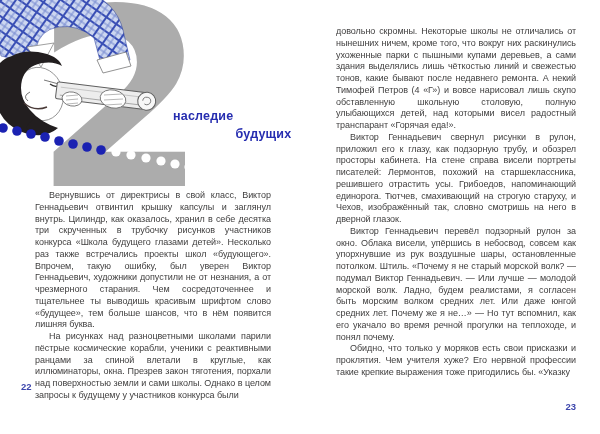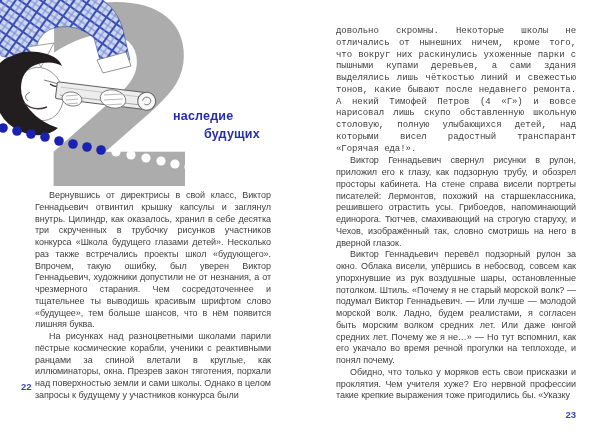--- a/index.html
+++ b/index.html
@@ -17,34 +17,34 @@
   .spread{position:relative;width:600px;height:434px;background:#fff;}
 
   .illustration{position:absolute;left:0;top:0;width:310px;height:195px;}
 
   .chapter-title{
     position:absolute;left:173px;top:108px;width:150px;
     color:var(--accent-blue);font-weight:bold;font-size:12.5px;line-height:17.5px;
     letter-spacing:.2px;
   }
   .chapter-title .line{display:block;}
-  .chapter-title .line.indent{padding-left:31px;}
+  .chapter-title .line.indent{padding-left:31px;text-align:center;}
 
   .column{position:absolute;font-size:9px;line-height:11.75px;letter-spacing:-0.05px;
     text-align:justify;color:var(--body-text);}
   .column p{text-indent:14px;margin:0;}
-  .column p.no-indent{text-indent:0;font-family:Liberation Mono, monospace;}
+  .column p.no-indent{text-indent:0;}
   .col-left{left:35px;top:190px;width:236px;}
   .col-right{left:336px;top:26px;width:240px;}
 
   .page-number{
     position:absolute;font-size:9.5px;font-weight:bold;color:var(--page-number-blue);
   }
   .page-number.left{left:21px;top:381px;}
-  .page-number.right{right:24px;top:401px;text-align:right;margin-top:8px;}
+  .page-number.right{right:24px;top:401px;text-align:right;}
 </style>
 </head>
 <body>
 
 <div class="spread">
 
   <svg class="illustration" viewBox="0 0 310 195">
     <defs>
       <pattern id="plaid" width="12" height="12" patternUnits="userSpaceOnUse" patternTransform="rotate(35)">
         <rect width="12" height="12" fill="var(--plaid-light)"></rect>

